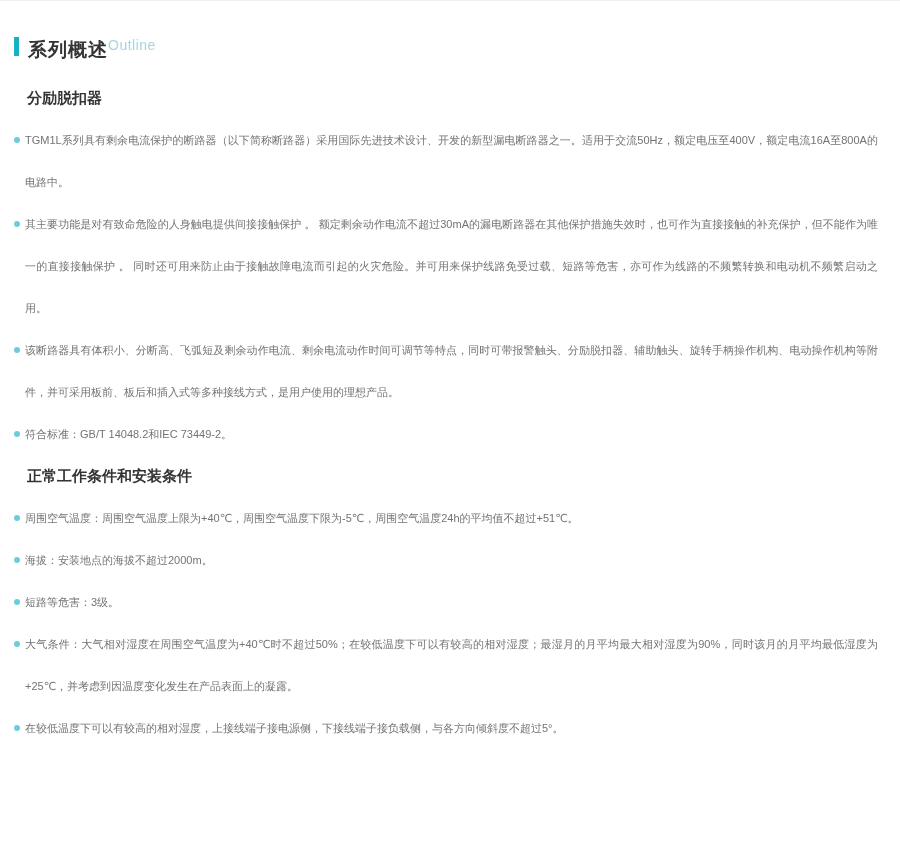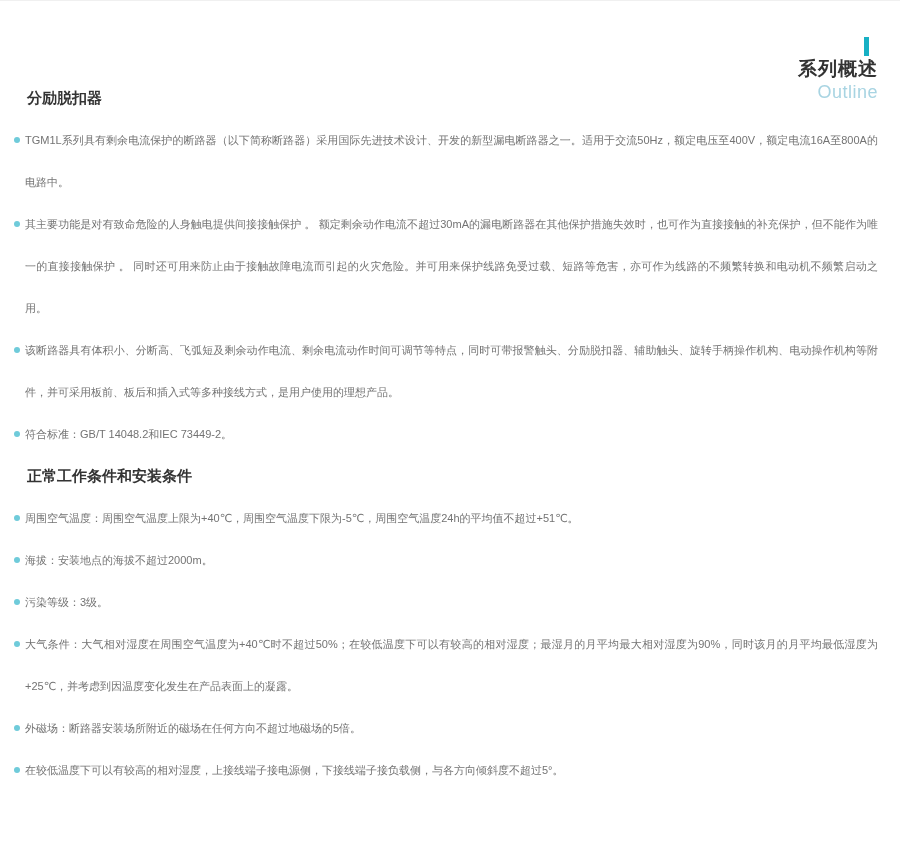--- a/index.html
+++ b/index.html
@@ -19,42 +19,40 @@
   .page{
     width:900px;
     min-height:857px;
     box-sizing:border-box;
     padding:36px 22px 24px 14px;
     border-top:1px solid #f0f0f0;
     background:#ffffff;
   }
   .title-row{
     display:flex;
-    align-items:flex-end;
+    align-items:flex-start;
     height:24px;
-    flex-direction:column;
   }
   .title-bar{
     display:inline-block;
     width:5px;
     height:19px;
     background:var(--accent);
     margin-right:9px;
     flex:0 0 auto;
   }
   .title-cn{
     font-size:19px;
     font-weight:bold;
     color:var(--heading);
     letter-spacing:1px;
   }
   .title-en{
-    font-size:18px;
+    font-size:14px;
     color:var(--title-en);
-    margin-left:12px;
     letter-spacing:0.5px;
   }
   .sections{
     margin-top:16px;
   }
   .sec-heading{
     margin:0;
     padding-left:13px;
     font-size:15px;
     line-height:42px;
@@ -98,19 +96,18 @@
       <ul class="bullets">
         <li><span class="dot"></span><span>TGM1L系列具有剩余电流保护的断路器（以下简称断路器）采用国际先进技术设计、开发的新型漏电断路器之一。适用于交流50Hz，额定电压至400V，额定电流16A至800A的电路中。</span></li>
         <li><span class="dot"></span><span>其主要功能是对有致命危险的人身触电提供间接接触保护 。 额定剩余动作电流不超过30mA的漏电断路器在其他保护措施失效时，也可作为直接接触的补充保护，但不能作为唯一的直接接触保护 。 同时还可用来防止由于接触故障电流而引起的火灾危险。并可用来保护线路免受过载、短路等危害，亦可作为线路的不频繁转换和电动机不频繁启动之用。</span></li>
         <li><span class="dot"></span><span>该断路器具有体积小、分断高、飞弧短及剩余动作电流、剩余电流动作时间可调节等特点，同时可带报警触头、分励脱扣器、辅助触头、旋转手柄操作机构、电动操作机构等附件，并可采用板前、板后和插入式等多种接线方式，是用户使用的理想产品。</span></li>
         <li><span class="dot"></span><span>符合标准：GB/T 14048.2和IEC 73449-2。</span></li>
       </ul>
       <h3 class="sec-heading">正常工作条件和安装条件</h3>
       <ul class="bullets">
         <li><span class="dot"></span><span>周围空气温度：周围空气温度上限为+40℃，周围空气温度下限为-5℃，周围空气温度24h的平均值不超过+51℃。</span></li>
         <li><span class="dot"></span><span>海拔：安装地点的海拔不超过2000m。</span></li>
-        <li><span class="dot"></span><span>污染等级：3级。</span></li>
+        <li><span class="dot"></span><span>短路等危害：3级。</span></li>
         <li><span class="dot"></span><span>大气条件：大气相对湿度在周围空气温度为+40℃时不超过50%；在较低温度下可以有较高的相对湿度；最湿月的月平均最大相对湿度为90%，同时该月的月平均最低湿度为+25℃，并考虑到因温度变化发生在产品表面上的凝露。</span></li>
-        <li><span class="dot"></span><span>外磁场：断路器安装场所附近的磁场在任何方向不超过地磁场的5倍。</span></li>
         <li><span class="dot"></span><span>在较低温度下可以有较高的相对湿度，上接线端子接电源侧，下接线端子接负载侧，与各方向倾斜度不超过5°。</span></li>
       </ul>
     </div>
 </div>
 
 </body></html>

